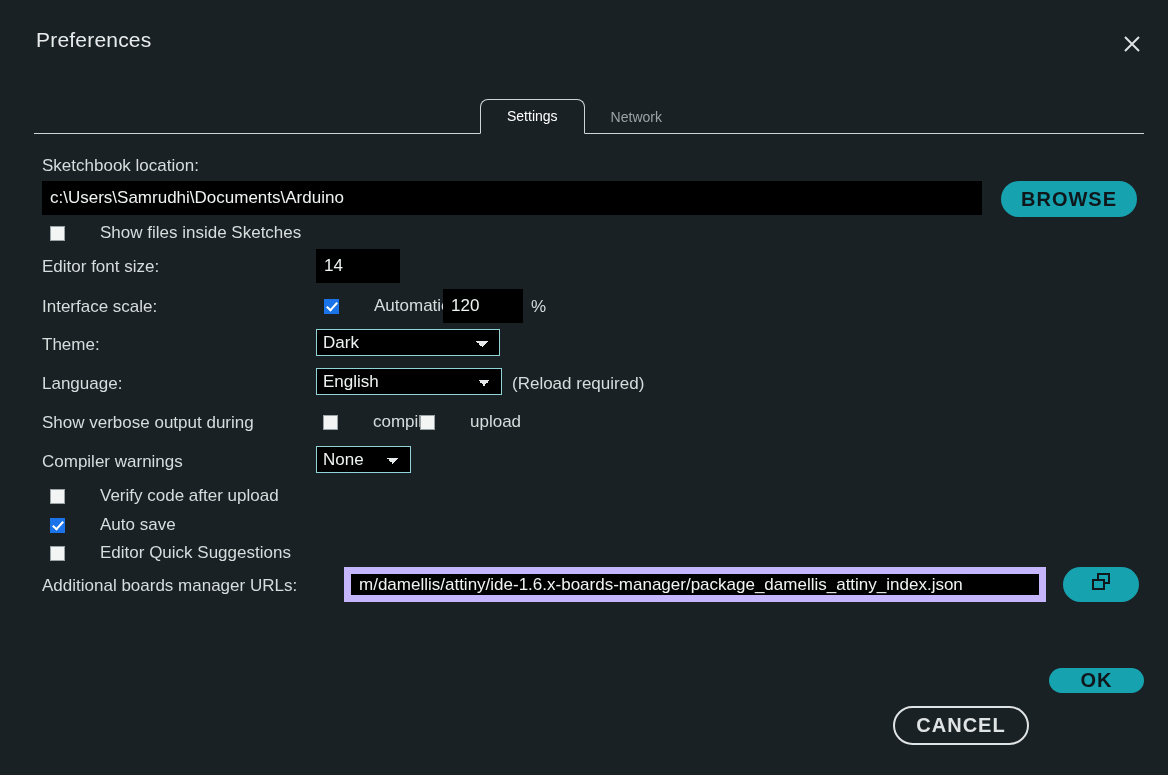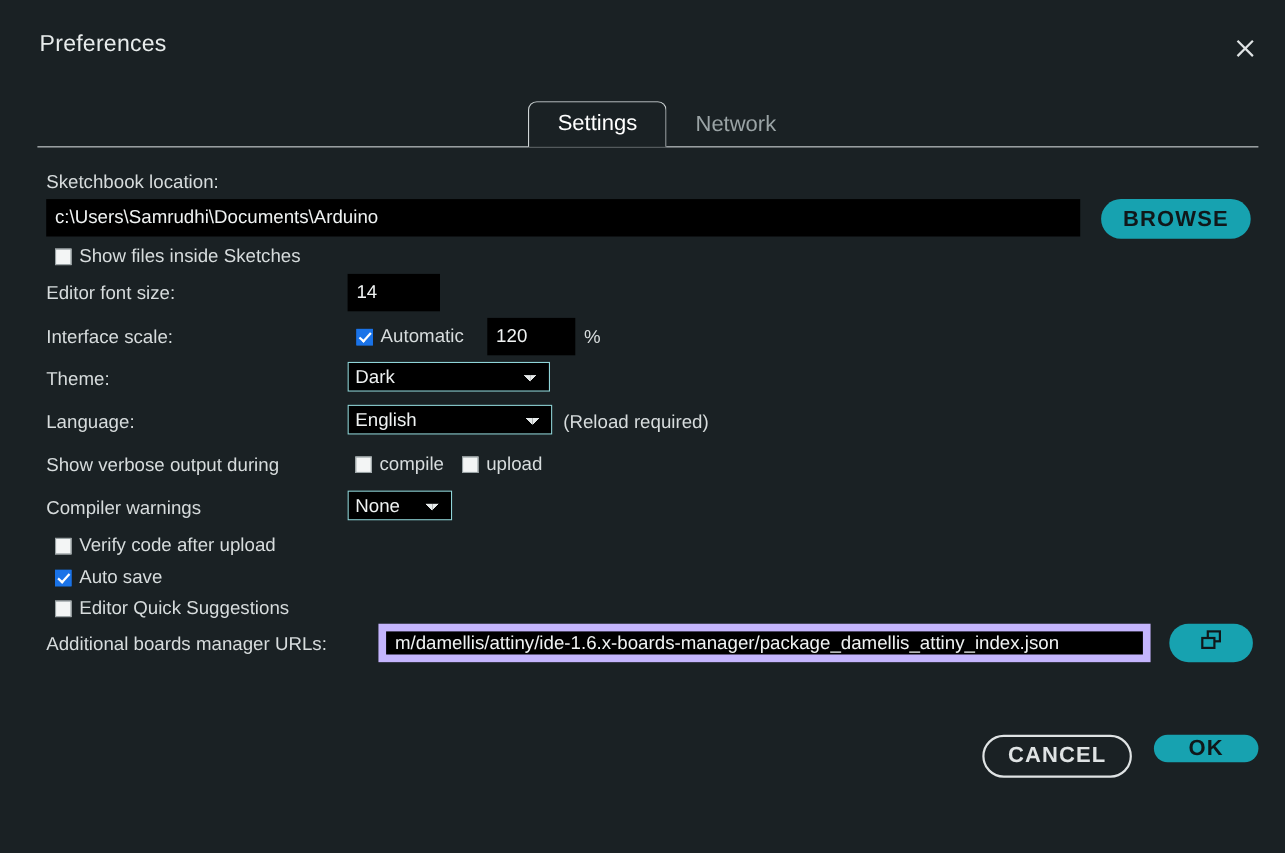--- a/index.html
+++ b/index.html
@@ -39,21 +39,21 @@
     position: absolute; left: 34px; top: 90px; right: 24px; height: 44px;
   }
   .tab-underline {
     position: absolute; left: 0; right: 0; bottom: 0; height: 1px;
     background: #cfd5d6;
   }
   .tabs { position: absolute; left: 446px; bottom: 0; display: flex; align-items: flex-end; }
   .tab {
     position: relative;
     padding: 8px 26px 9px 26px;
-    font-size: 20px; color: #9aa3a5;
+    font-size: 14px; color: #9aa3a5;
     cursor: pointer; white-space: nowrap; background: transparent;
   }
   .tab.active {
     color: #ffffff;
     border: 1px solid #cfd5d6;
     border-bottom: 1px solid #1a2124;
     border-top-left-radius: 8px; border-top-right-radius: 8px;
     background: #1a2124;
     z-index: 3;
   }
@@ -85,20 +85,21 @@
     font-weight: bold;
     font-size: 20px;
     letter-spacing: 1px;
     cursor: pointer;
     display: flex; align-items: center; justify-content: center;
   }
   .pill.outline {
     background: transparent;
     color: #dfe3e4;
     border: 2px solid #dfe3e4;
+    margin-top: 38px;
   }
 
   select.combo {
     background: #000000;
     color: #f0f3f3;
     border: 1px solid #8fd4d8;
     font-family: "Liberation Sans", sans-serif;
     font-size: 17px;
     padding: 3px 6px;
     outline: none;
@@ -107,21 +108,21 @@
       linear-gradient(45deg, transparent 50%, #e6eaea 50%),
       linear-gradient(135deg, #e6eaea 50%, transparent 50%);
     background-position:
       calc(100% - 17px) calc(50% + 1px),
       calc(100% - 11px) calc(50% + 1px);
     background-size: 6px 6px, 6px 6px;
     background-repeat: no-repeat;
     cursor: pointer;
   }
 
-  .cbwrap { display: inline-flex; align-items: center; cursor: pointer; }
+  .cbwrap { display: inline-flex; align-items: center; cursor: pointer; gap: 28px; }
   .cb {
     width: 15px; height: 15px;
     border: 1px solid #9aa3a5;
     background: #f3f5f5;
     display: inline-block;
     position: relative;
     flex: none;
   }
   .cb.checked {
     background: #1a73e8;

